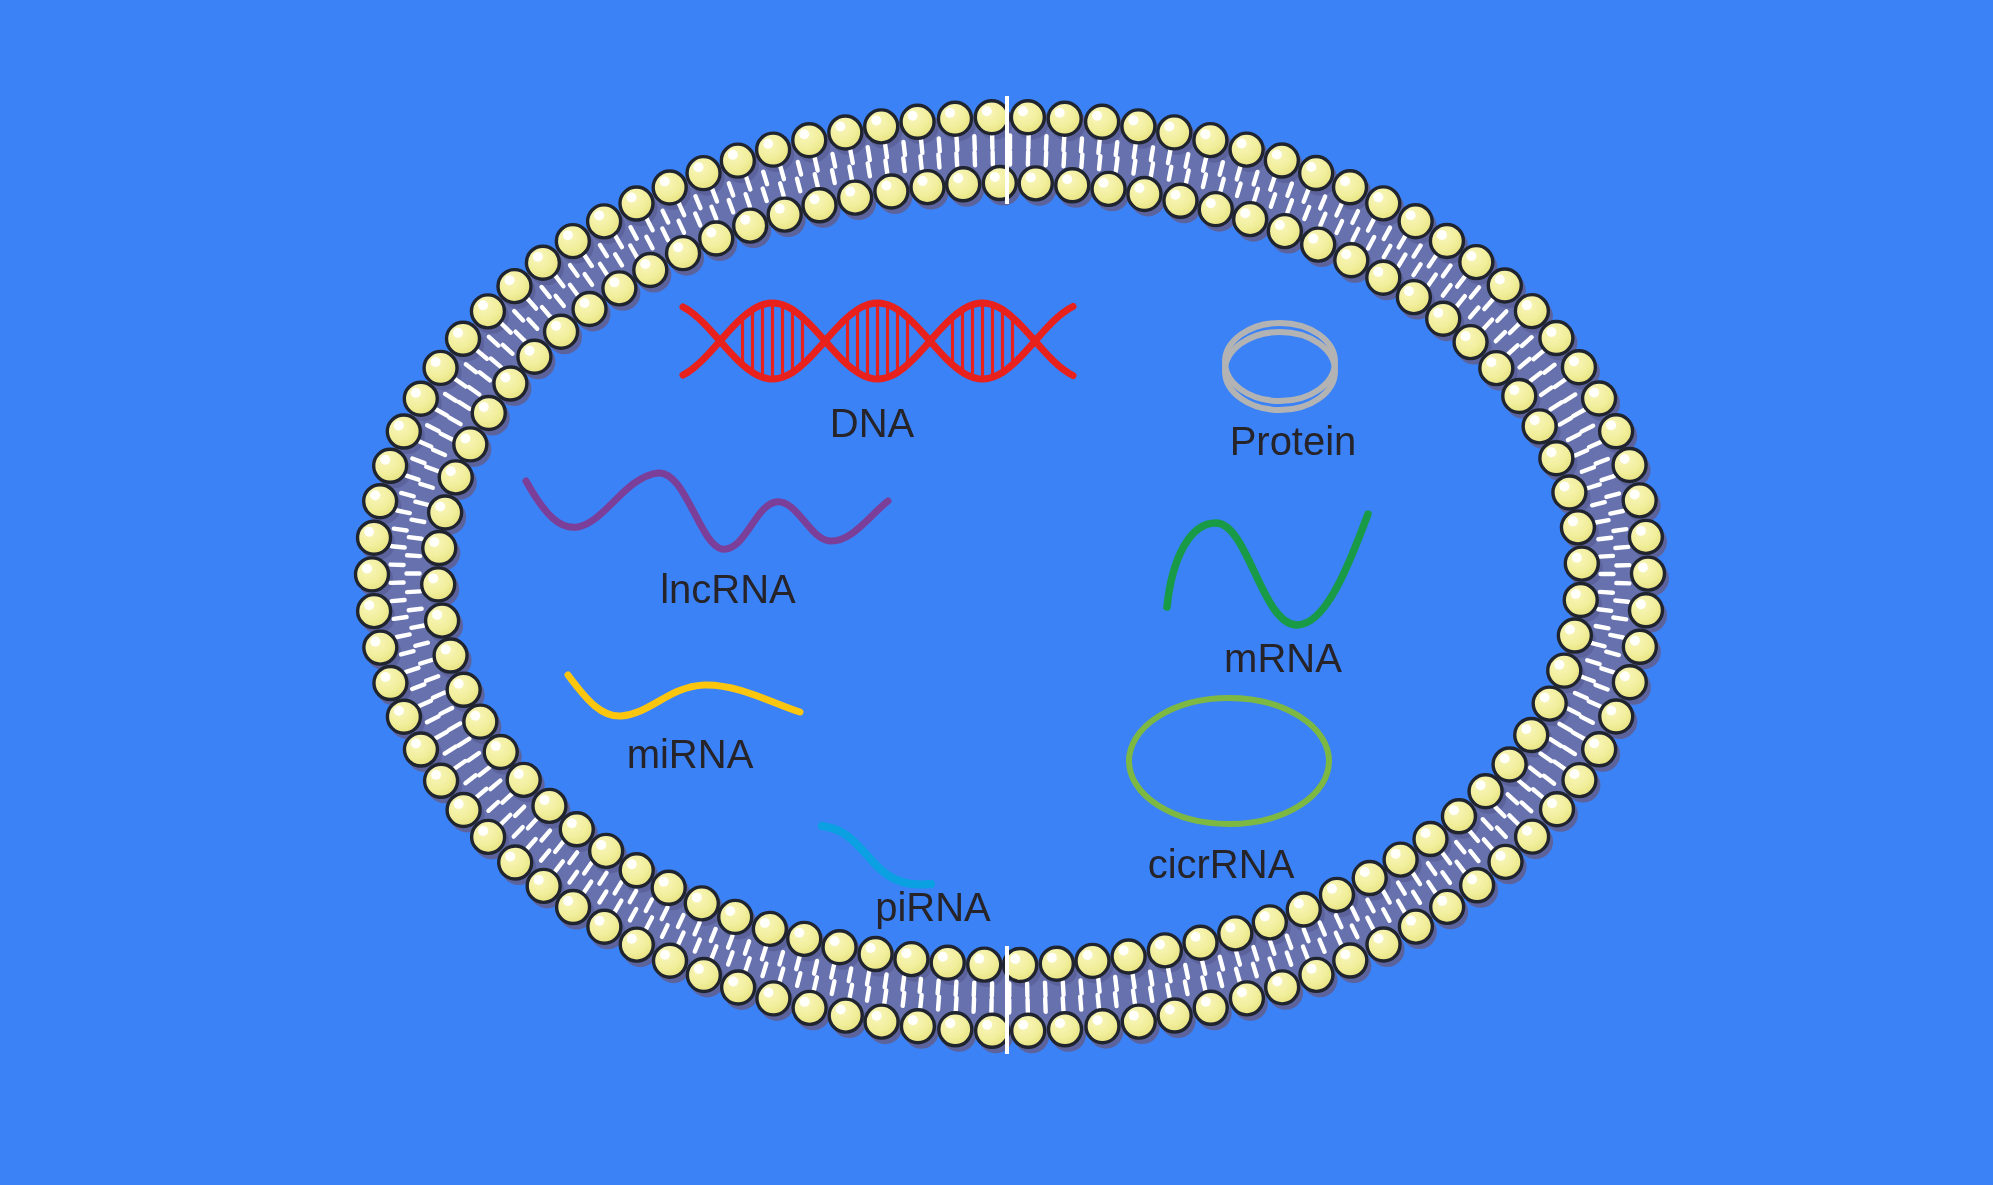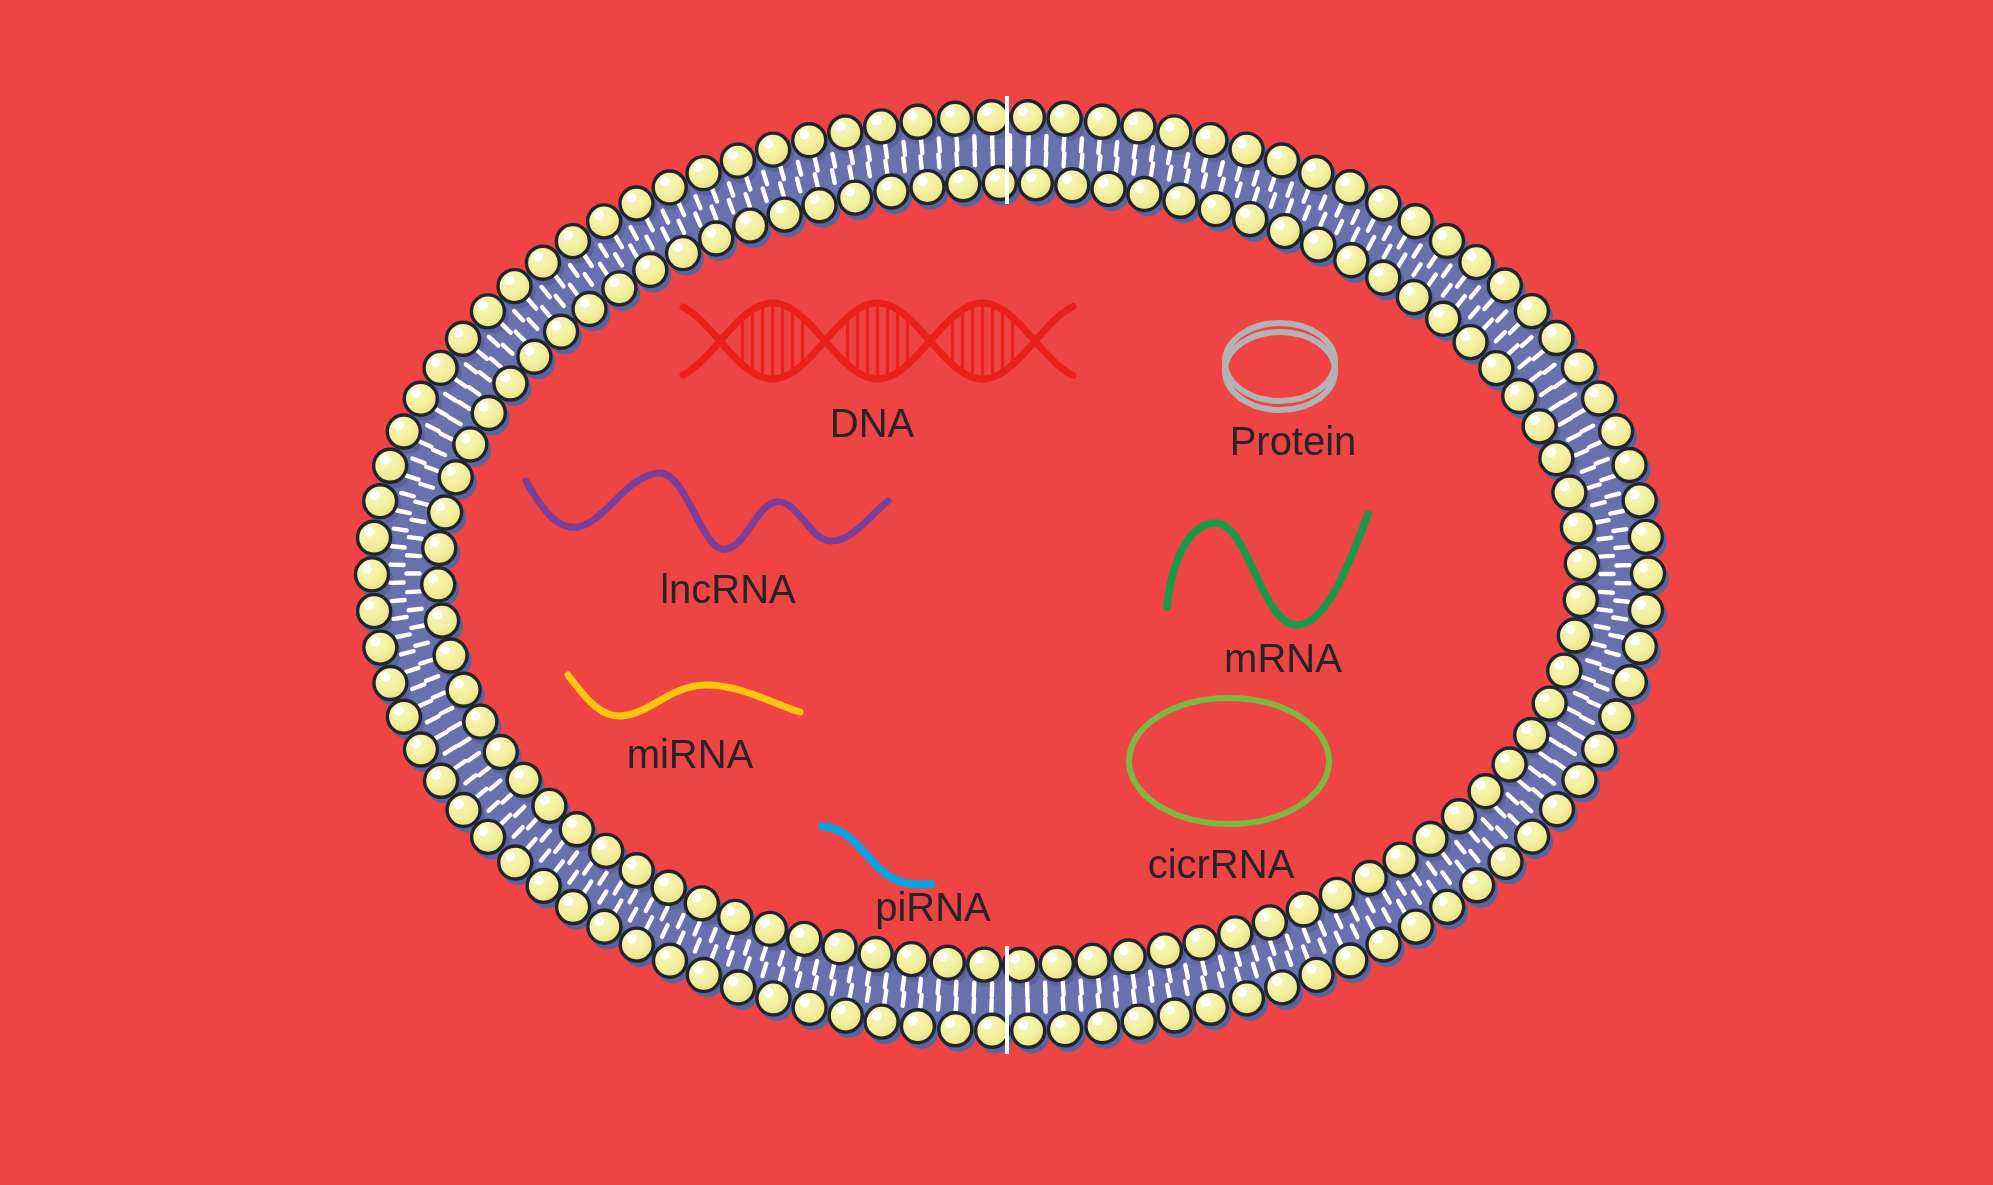--- a/index.html
+++ b/index.html
@@ -1,16 +1,16 @@
 <!DOCTYPE html>
 <html><head>
 <meta charset="utf-8">
 <style>
   html,body{margin:0;padding:0;background:#ffffff;}
-  .stage{position:relative;width:1993px;height:1185px;background:#ef4444;overflow:hidden;}
+  .stage{position:relative;width:1993px;height:1185px;background:#3b82f6;overflow:hidden;}
   svg{display:block;}
   .lbl{
     font-family:"Liberation Sans", sans-serif;
     font-size:40px;
     text-anchor:middle;
   }
   .strand{fill:none;stroke-linecap:round;}
 </style>
 </head>
 <body>

